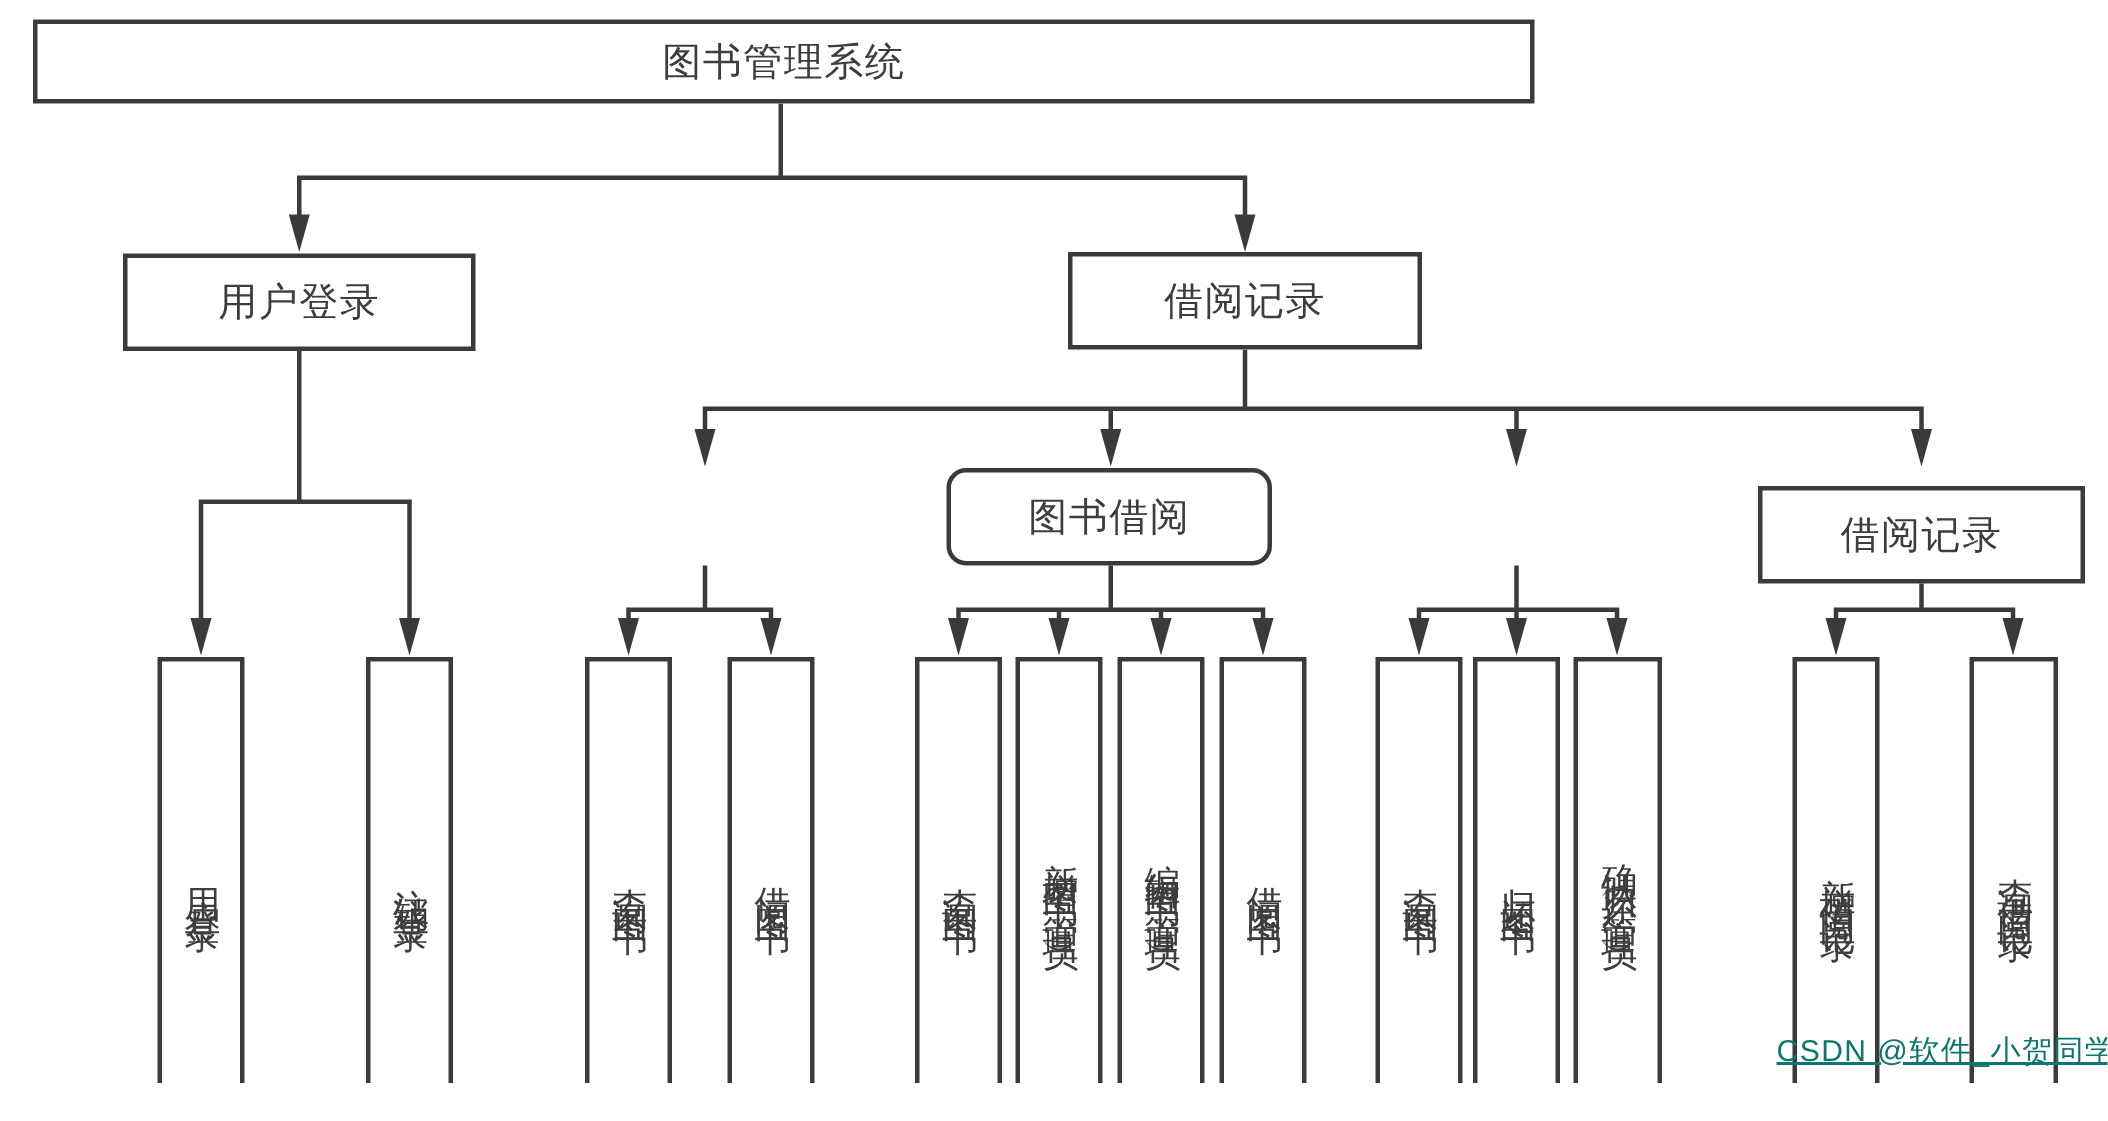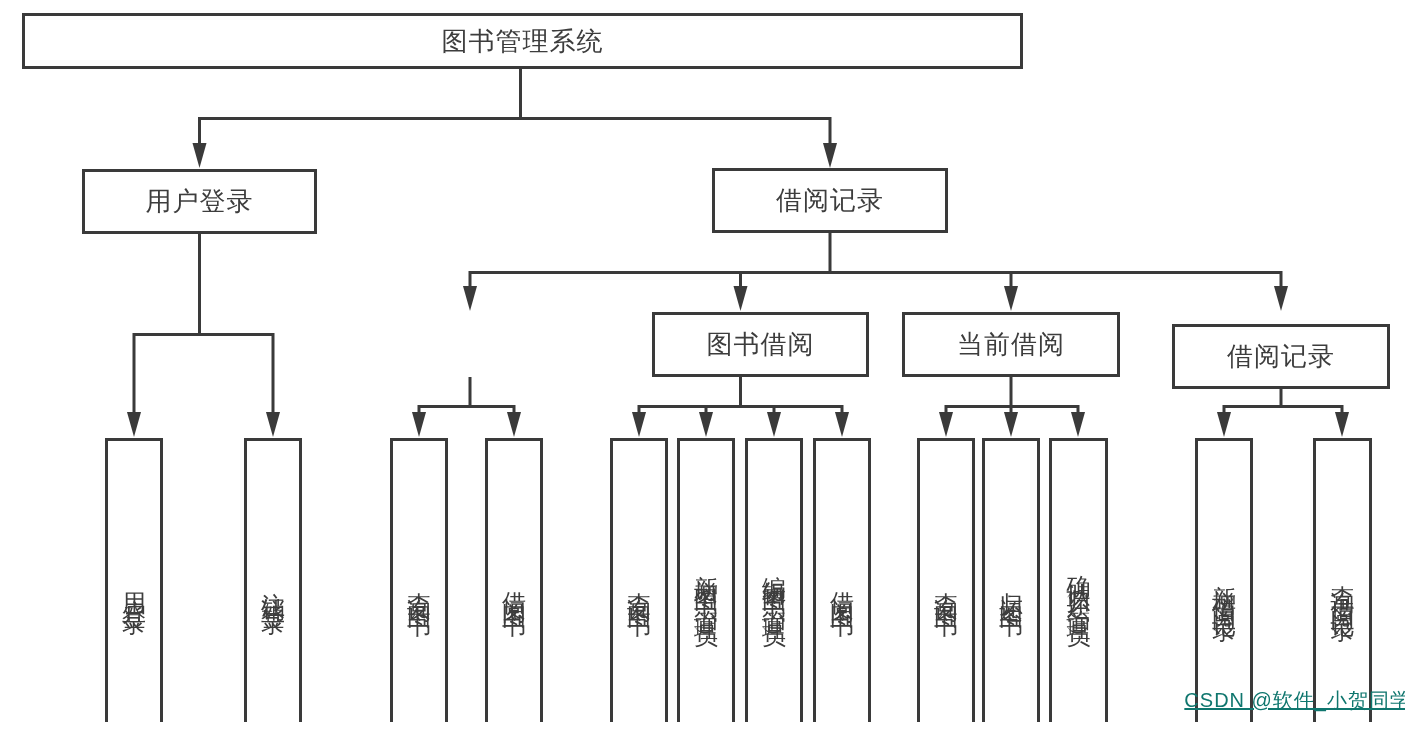--- a/index.html
+++ b/index.html
@@ -96,22 +96,21 @@
       <polygon points="1217,412 1231,412 1224,437"></polygon>
       <polygon points="1335,412 1349,412 1342,437"></polygon>
     </g>
   </svg>
 
   <div class="box hbox" style="left:22px; top:13px; width:1001px; height:56px;">图书管理系统</div>
 
   <div class="box hbox" style="left:82px; top:169px; width:235px; height:65px;">用户登录</div>
   <div class="box hbox" style="left:712px; top:168px; width:236px; height:65px;">借阅记录</div>
 
-  <div class="box hbox" style="left:652px; top:312px; width:217px; height:65px;">图书借阅</div>
-  <div class="box hbox" style="left:902px; top:312px; width:218px; height:65px;">当前借阅</div>
+  <div class="box hbox" style="left:631px; top:312px; width:217px; height:65px;border-radius:13px;">图书借阅</div>
   <div class="box hbox" style="left:1172px; top:324px; width:218px; height:65px;">借阅记录</div>
 
   <div class="box vbox" style="left:105px; top:438px; width:58px; height:298px;">用户登录</div>
   <div class="box vbox" style="left:244px; top:438px; width:58px; height:298px;">注销登录</div>
 
   <div class="box vbox" style="left:390px; top:438px; width:58px; height:298px;">查询图书</div>
   <div class="box vbox" style="left:485px; top:438px; width:58px; height:298px;">借阅图书</div>
 
   <div class="box vbox" style="left:610px; top:438px; width:58px; height:298px;">查询图书</div>
   <div class="box vbox" style="left:677px; top:438px; width:58px; height:298px;">新增图书（管理员）</div>

